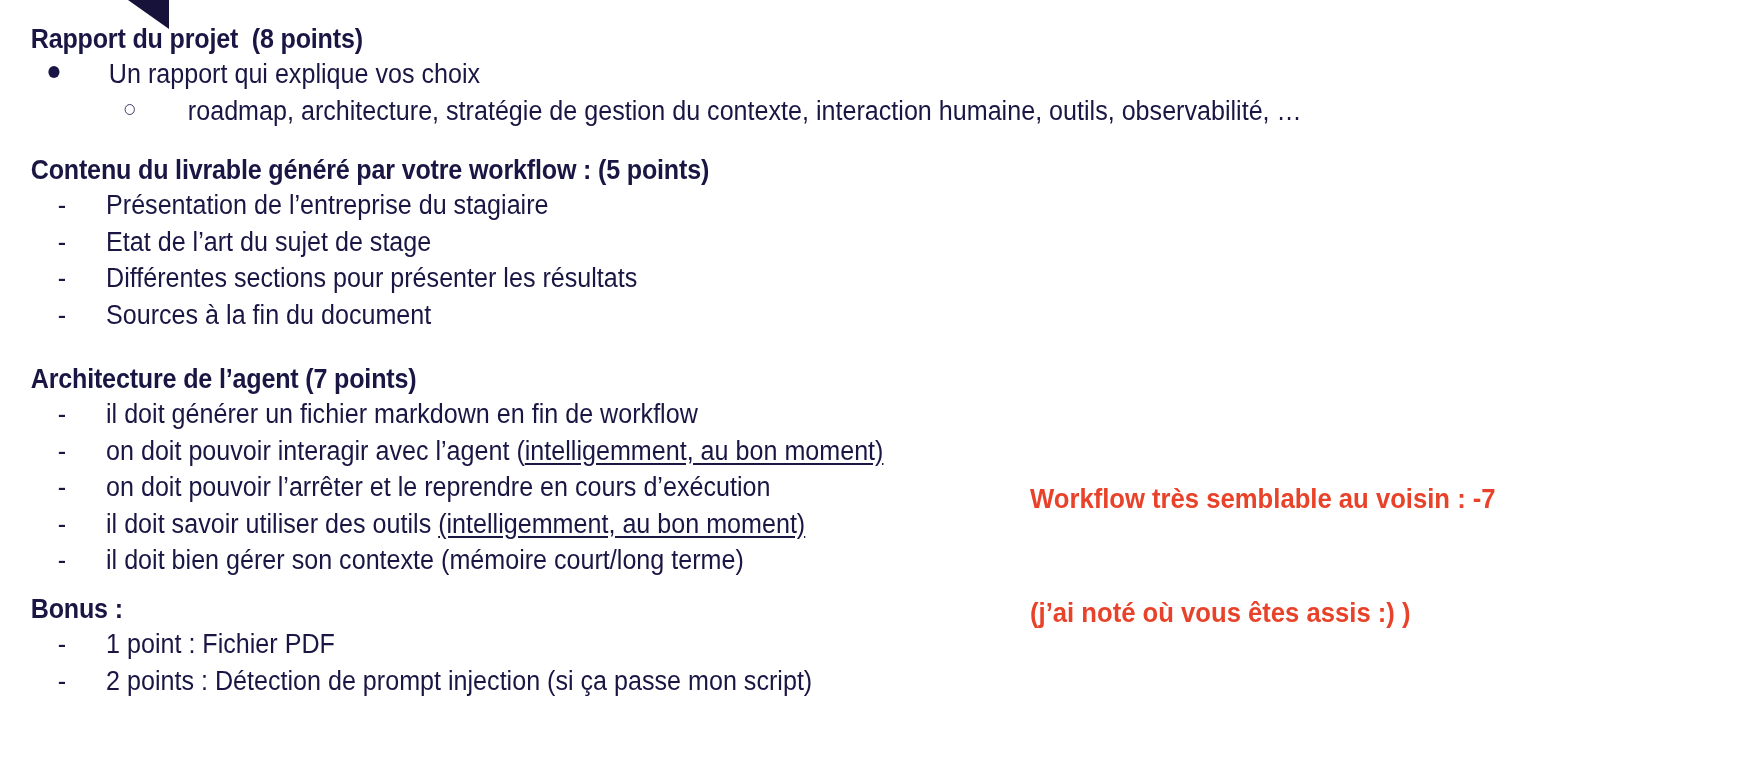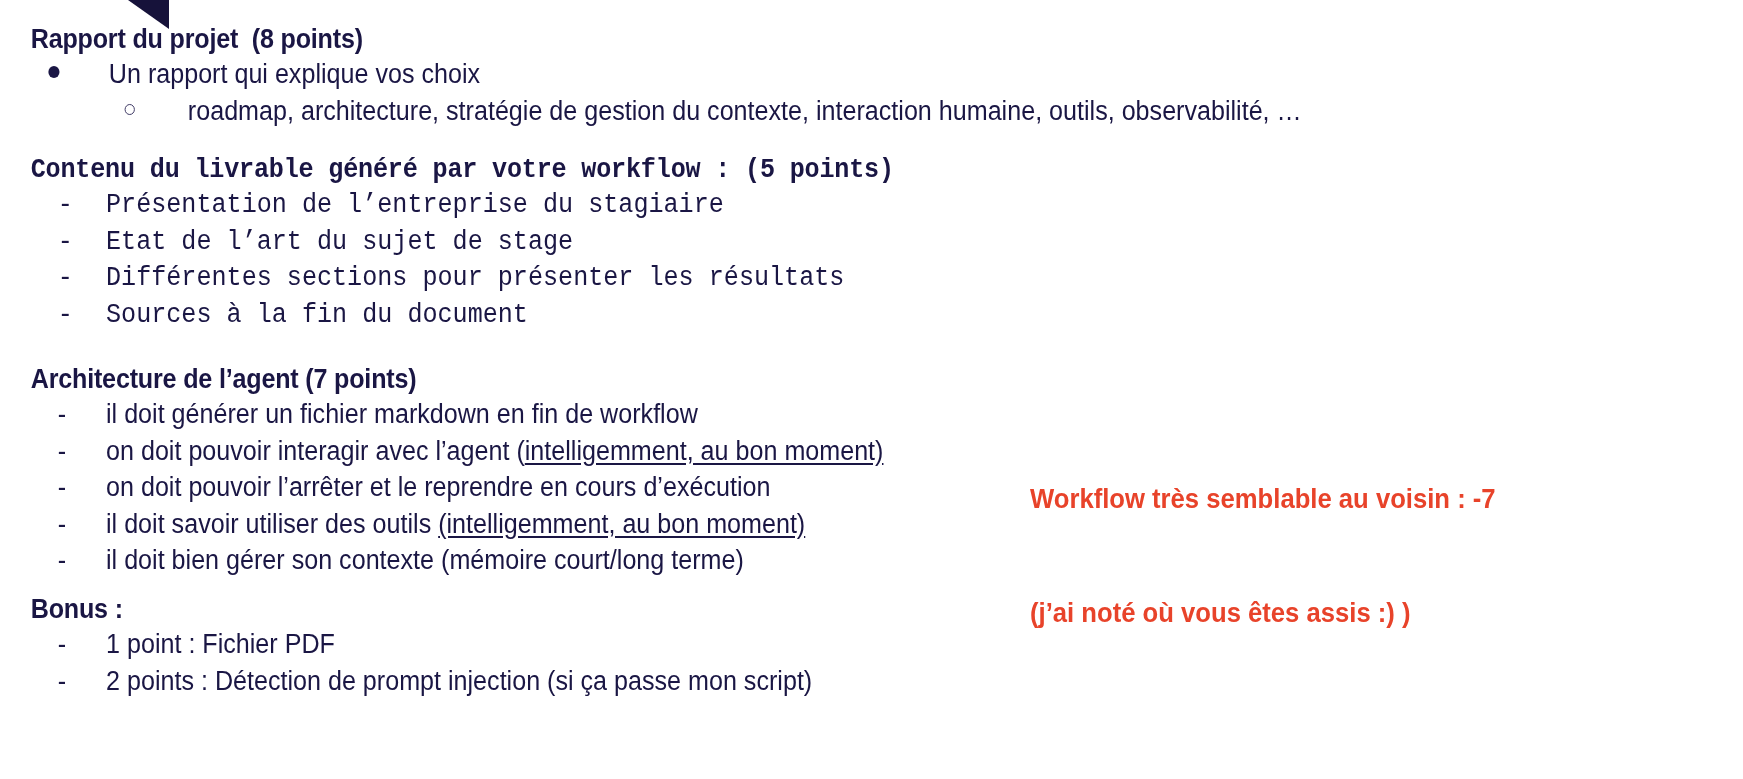--- a/index.html
+++ b/index.html
@@ -136,21 +136,21 @@
     <div class="row bullet">
       <span class="marker"><span class="disc"></span></span>
       <span class="text">Un rapport qui explique vos choix</span>
     </div>
     <div class="row subbullet">
       <span class="marker"><span class="circle"></span></span>
       <span class="text">roadmap, architecture, stratégie de gestion du contexte, interaction humaine, outils, observabilité, …</span>
     </div>
   </div>
 
-  <div class="section" style="top:153px;font-family:Liberation Mono, monospace;">
+  <div class="section" style="top:153px;">
     <div class="heading">Contenu du livrable généré par votre workflow : (5 points)</div>
     <div class="row dash">
       <span class="marker">-</span>
       <span class="text">Présentation de l’entreprise du stagiaire</span>
     </div>
     <div class="row dash">
       <span class="marker">-</span>
       <span class="text">Etat de l’art du sujet de stage</span>
     </div>
     <div class="row dash">

